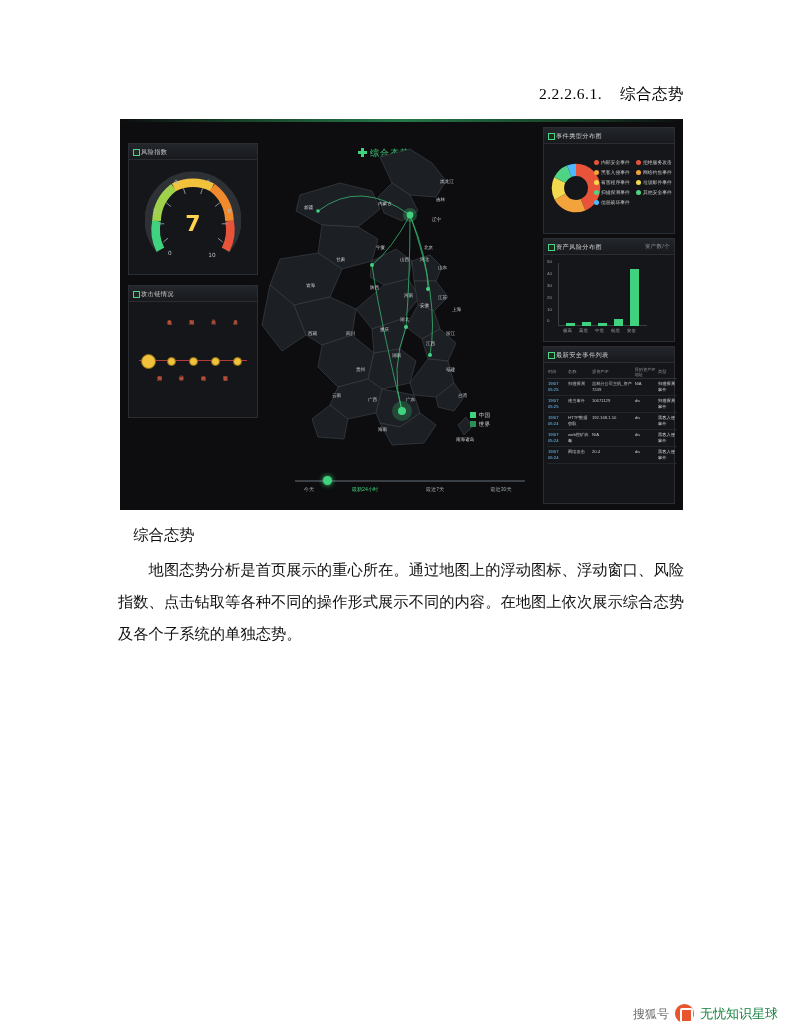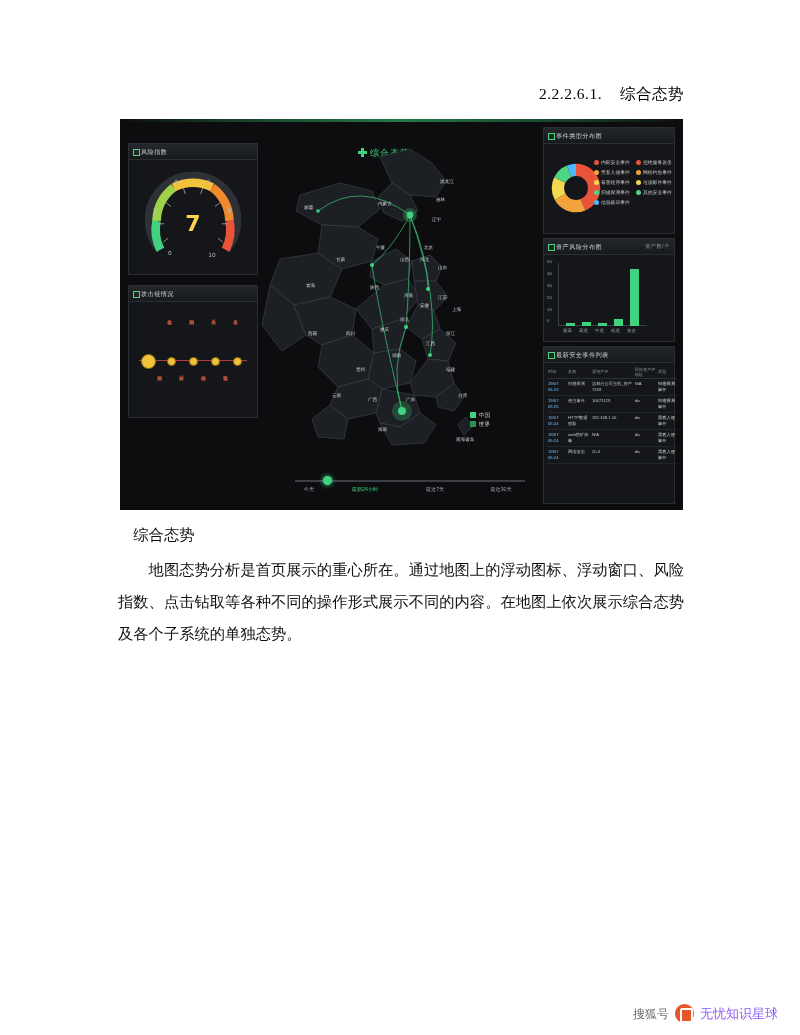--- a/index.html
+++ b/index.html
@@ -300,21 +300,21 @@
     position: relative;
   }
   .footer .badge::after {
     content: "";
     position: absolute;
     left: 5px; top: 4px;
     width: 9px; height: 11px;
     border: 2px solid #fff;
     border-radius: 2px;
   }
-  .footer .name { color: #8b5cf6; font-size: 13px; }
+  .footer .name { color: #15803d; font-size: 13px; }
 </style>
 </head>
 <body>
 
 <div class="page">
 
   <div class="doc-body">
 
     <h2 class="heading">
       <span class="h-num">2.2.2.6.1.</span><span>综合态势</span>

